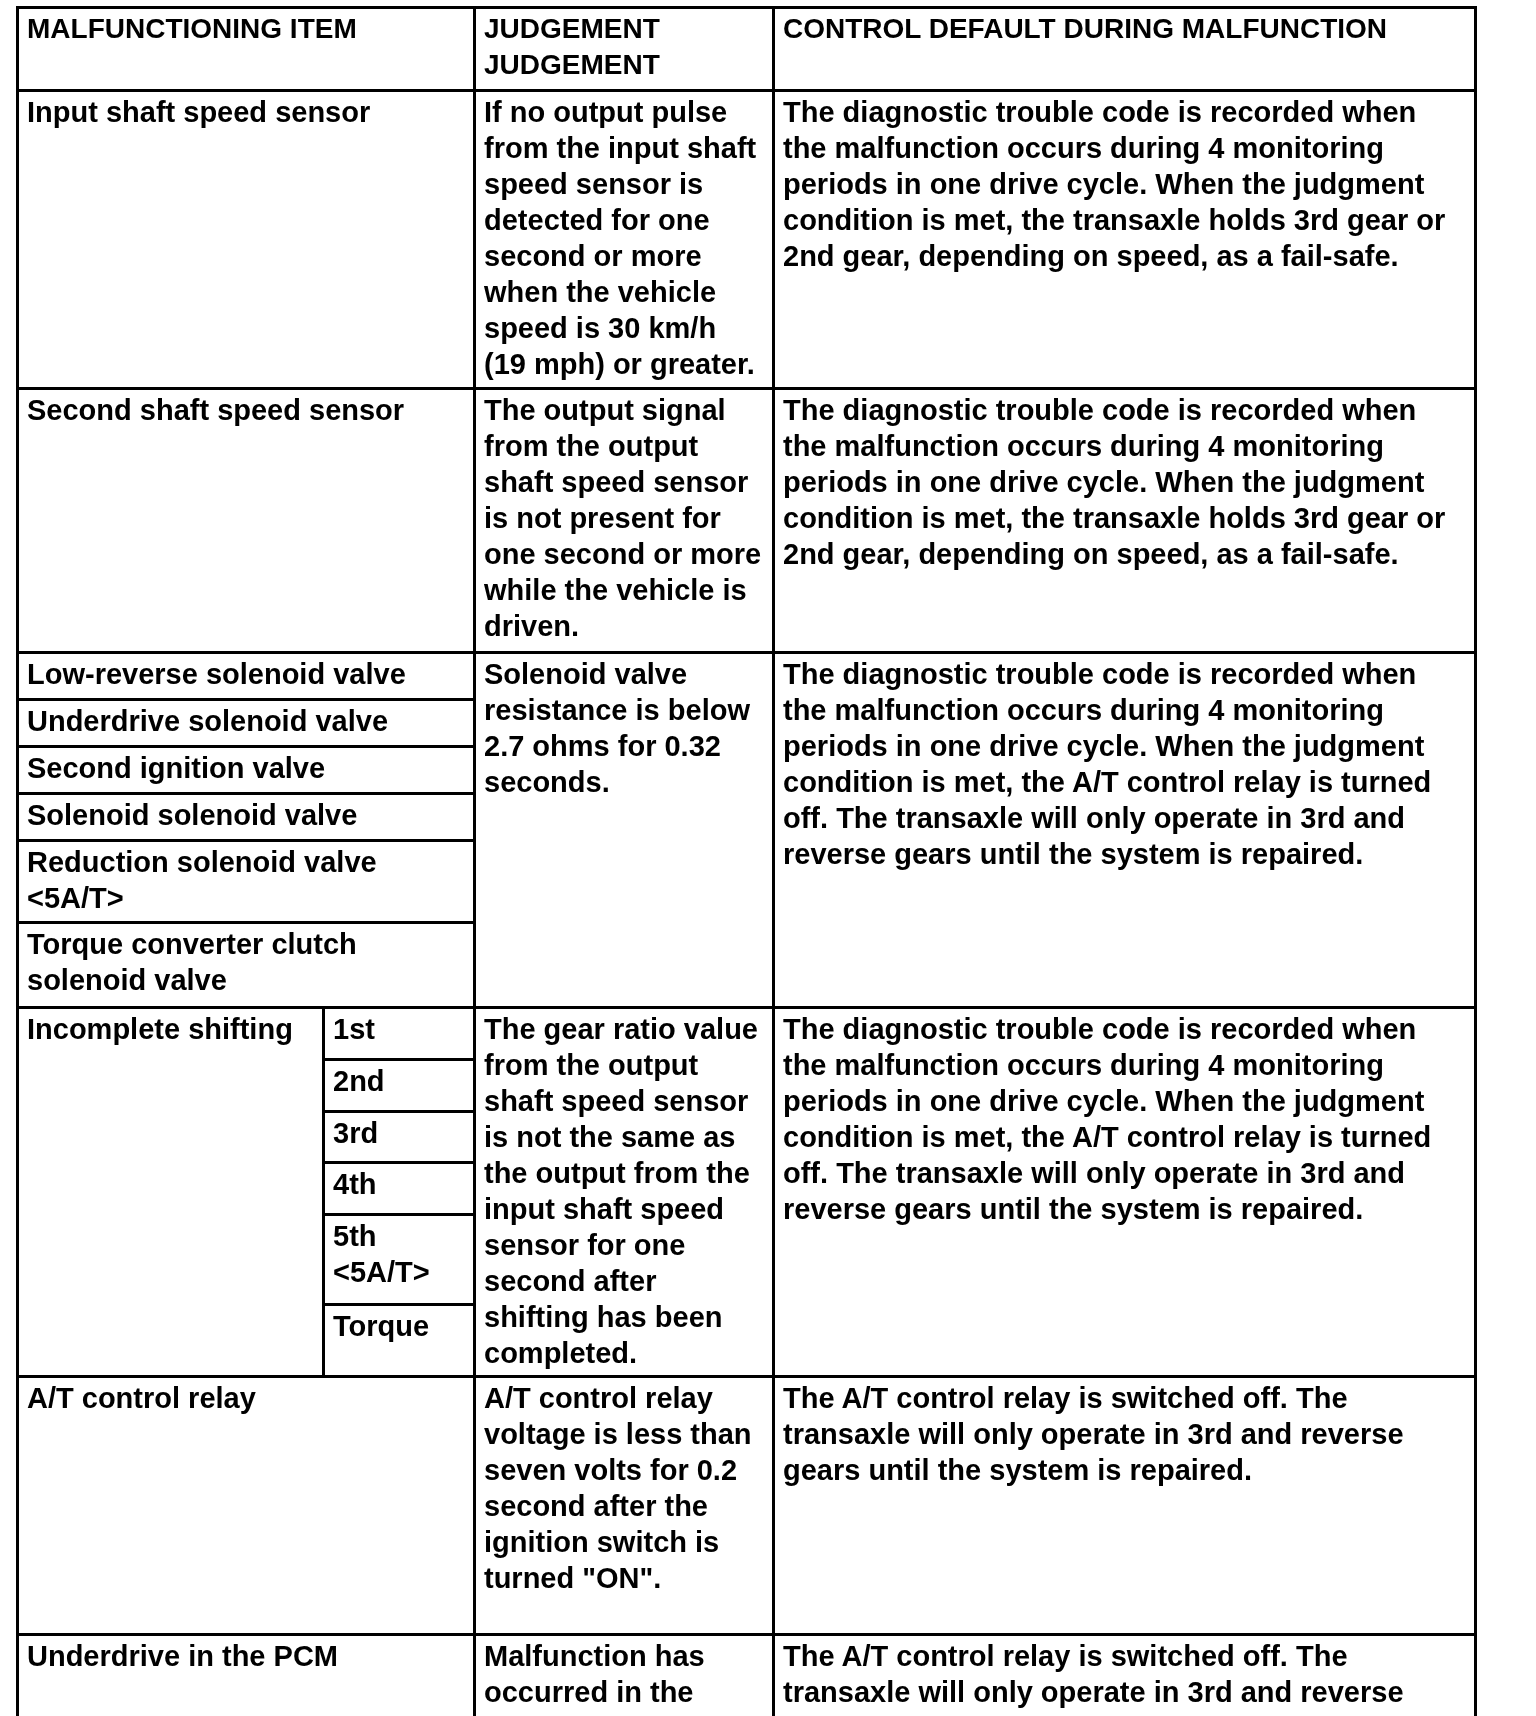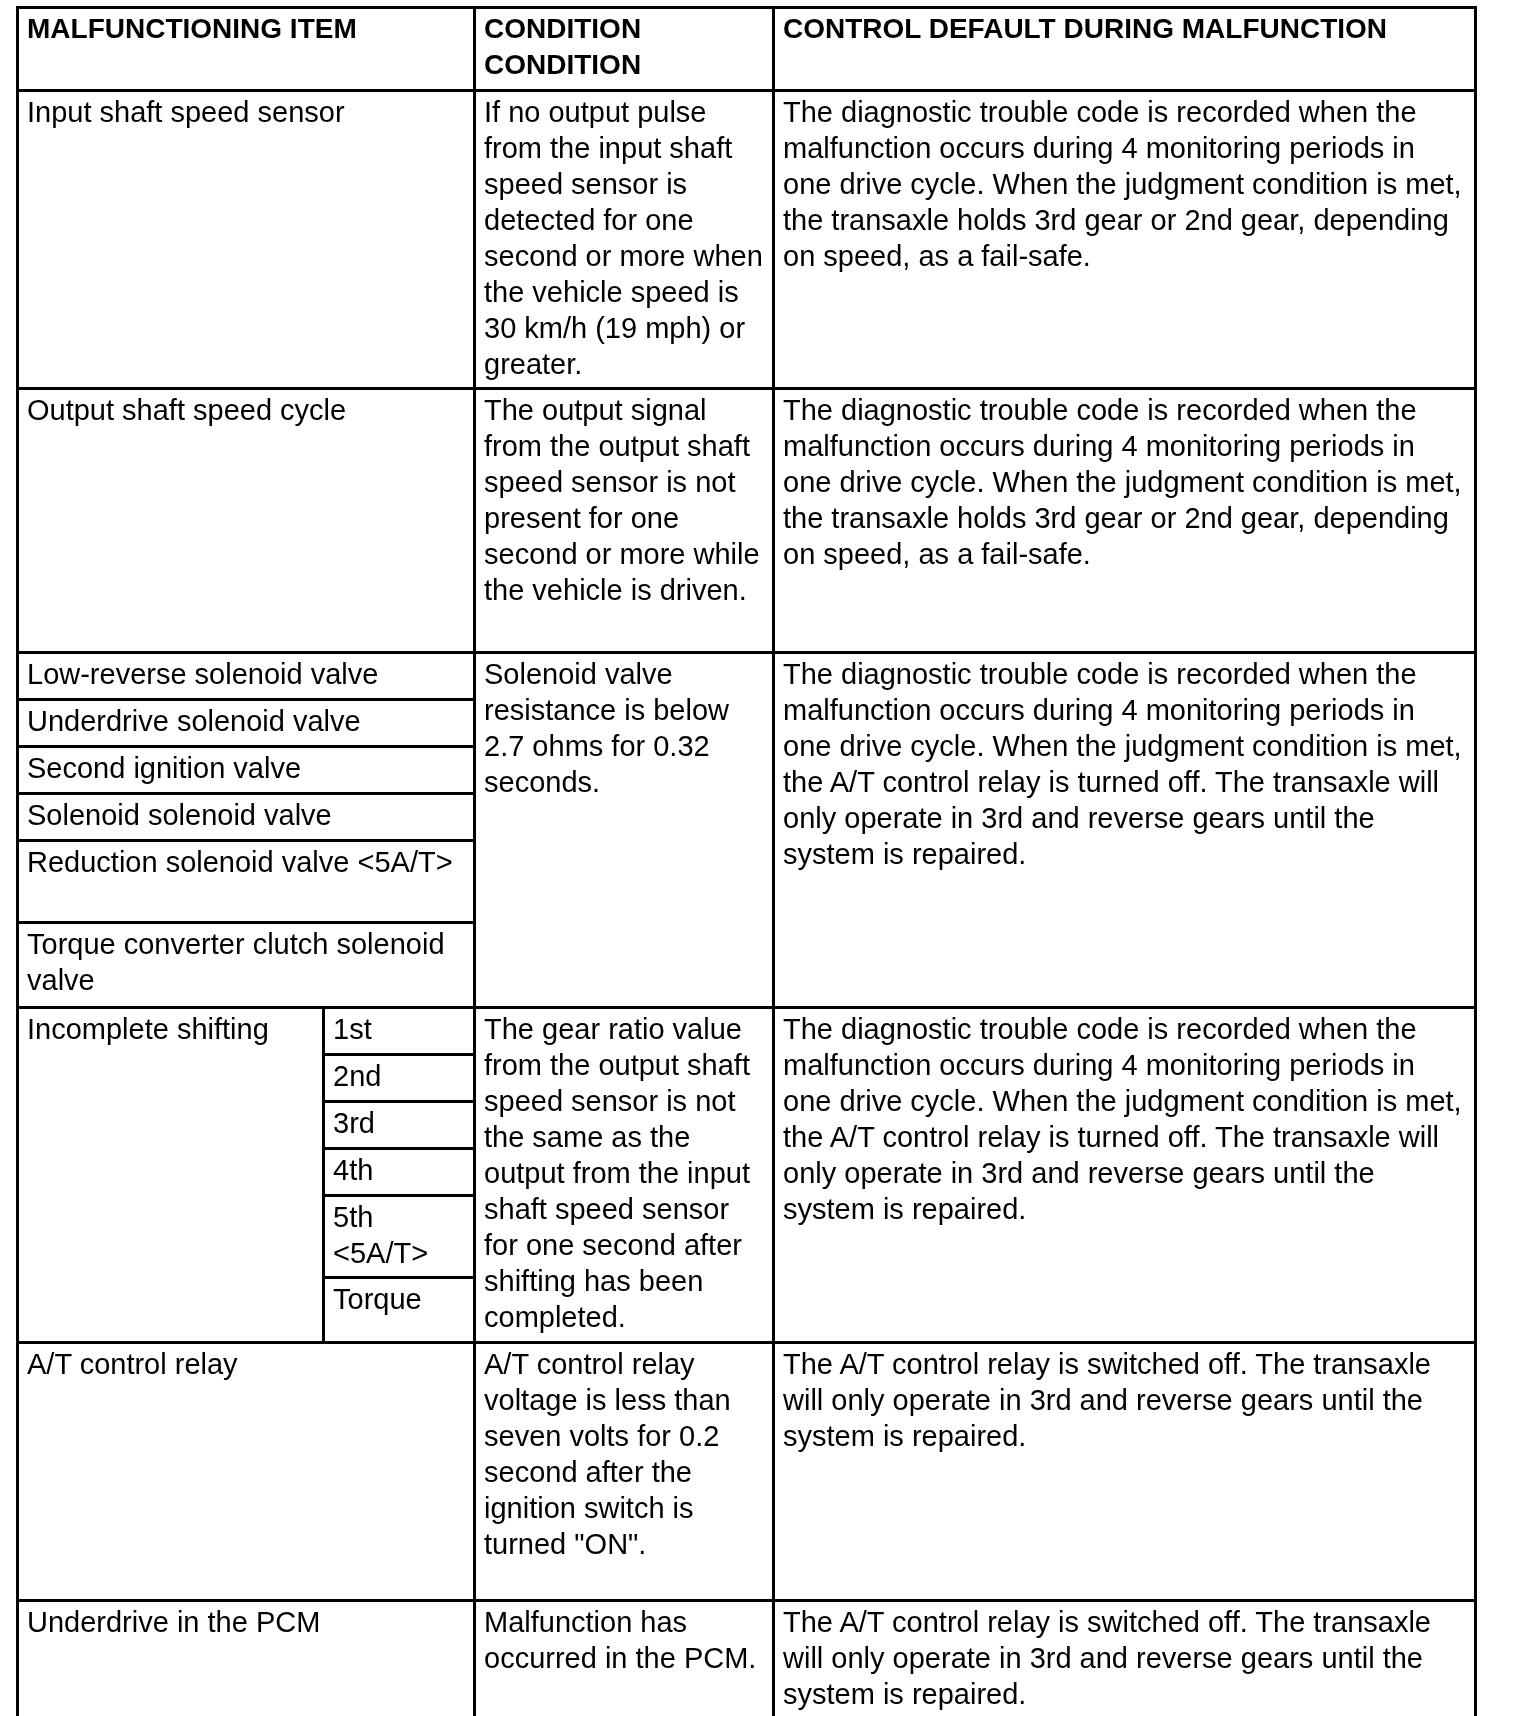--- a/index.html
+++ b/index.html
@@ -5,49 +5,49 @@
   html, body { margin: 0; padding: 0; background: #ffffff; }
   body { width: 1536px; height: 1716px; position: relative; overflow: hidden;
          font-family: "Liberation Sans", sans-serif; color: #000; }
   table.spec {
     position: absolute; left: 16px; top: 6px;
     width: 1458px; border-collapse: collapse; table-layout: fixed;
     font-size: 29px; line-height: 36px; padding-left: 24px;
   }
   table.spec td, table.spec th {
     border: 3px solid #000; vertical-align: top; text-align: left;
-    padding: 2px 7px 4px 8px; font-weight: normal; overflow: hidden;
+    padding: 2px 7px 4px 8px; font-weight: bold; overflow: hidden;
   }
   table.spec th { font-weight: bold; font-size: 28px; }
 </style>
 </head>
 <body>
 
 <table class="spec">
   <colgroup>
     <col style="width:306px">
     <col style="width:151px">
     <col style="width:299px">
     <col style="width:702px">
   </colgroup>
   <tbody>
       <tr style="height:83px">
     <th colspan="2">MALFUNCTIONING ITEM</th>
-    <th>CONDITION CONDITION</th>
+    <th>JUDGEMENT JUDGEMENT</th>
     <th>CONTROL DEFAULT DURING MALFUNCTION</th>
   </tr>
 
   <tr style="height:298px">
     <td colspan="2">Input shaft speed sensor</td>
     <td>If no output pulse from the input shaft speed sensor is detected for one second or more when the vehicle speed is 30 km/h (19 mph) or greater.</td>
     <td>The diagnostic trouble code is recorded when the malfunction occurs during 4 monitoring periods in one drive cycle. When the judgment condition is met, the transaxle holds 3rd gear or 2nd gear, depending on speed, as a fail-safe.</td>
   </tr>
 
   <tr style="height:264px">
-    <td colspan="2">Output shaft speed cycle</td>
+    <td colspan="2">Second shaft speed sensor</td>
     <td>The output signal from the output shaft speed sensor is not present for one second or more while the vehicle is driven.</td>
     <td>The diagnostic trouble code is recorded when the malfunction occurs during 4 monitoring periods in one drive cycle. When the judgment condition is met, the transaxle holds 3rd gear or 2nd gear, depending on speed, as a fail-safe.</td>
   </tr>
 
   <tr style="height:47px">
     <td colspan="2">Low-reverse solenoid valve</td>
     <td rowspan="6">Solenoid valve resistance is below 2.7 ohms for 0.32 seconds.</td>
     <td rowspan="6">The diagnostic trouble code is recorded when the malfunction occurs during 4 monitoring periods in one drive cycle. When the judgment condition is met, the A/T control relay is turned off. The transaxle will only operate in 3rd and reverse gears until the system is repaired.</td>
   </tr>
   <tr style="height:47px">

